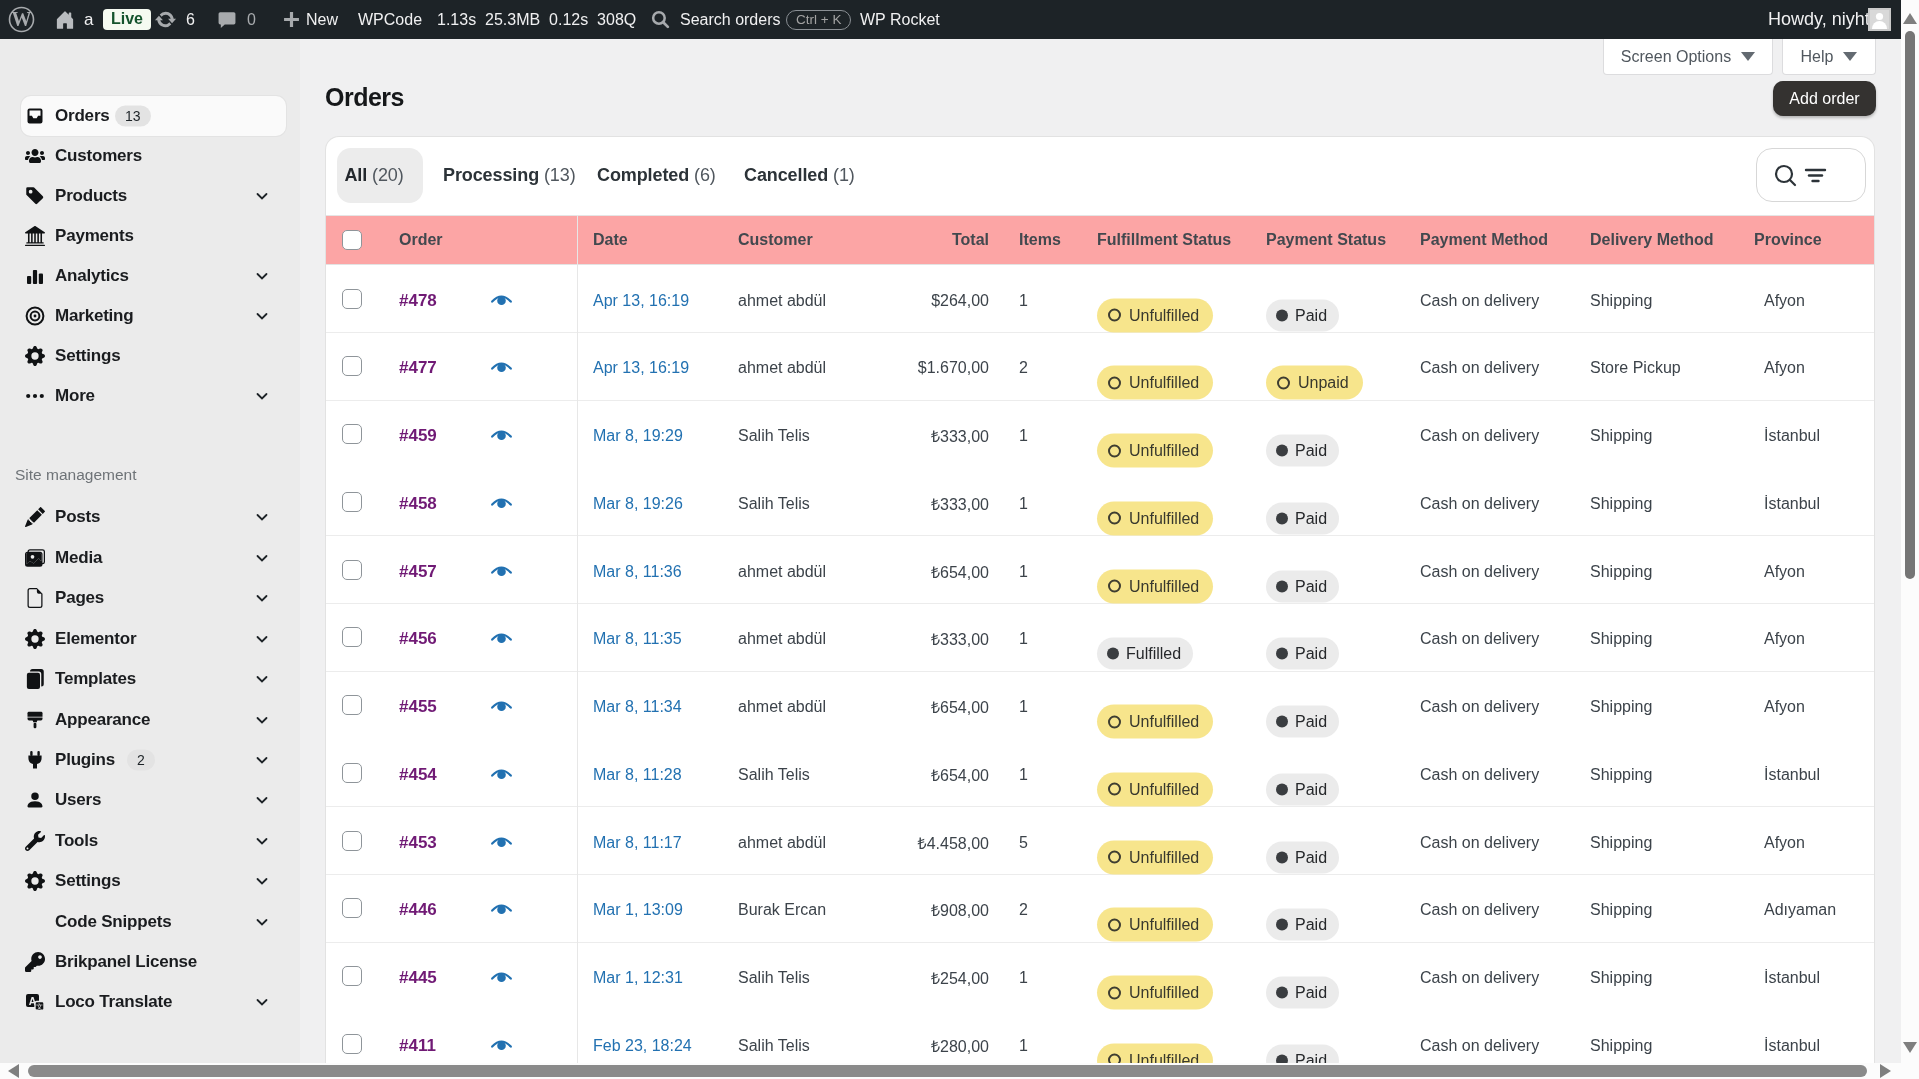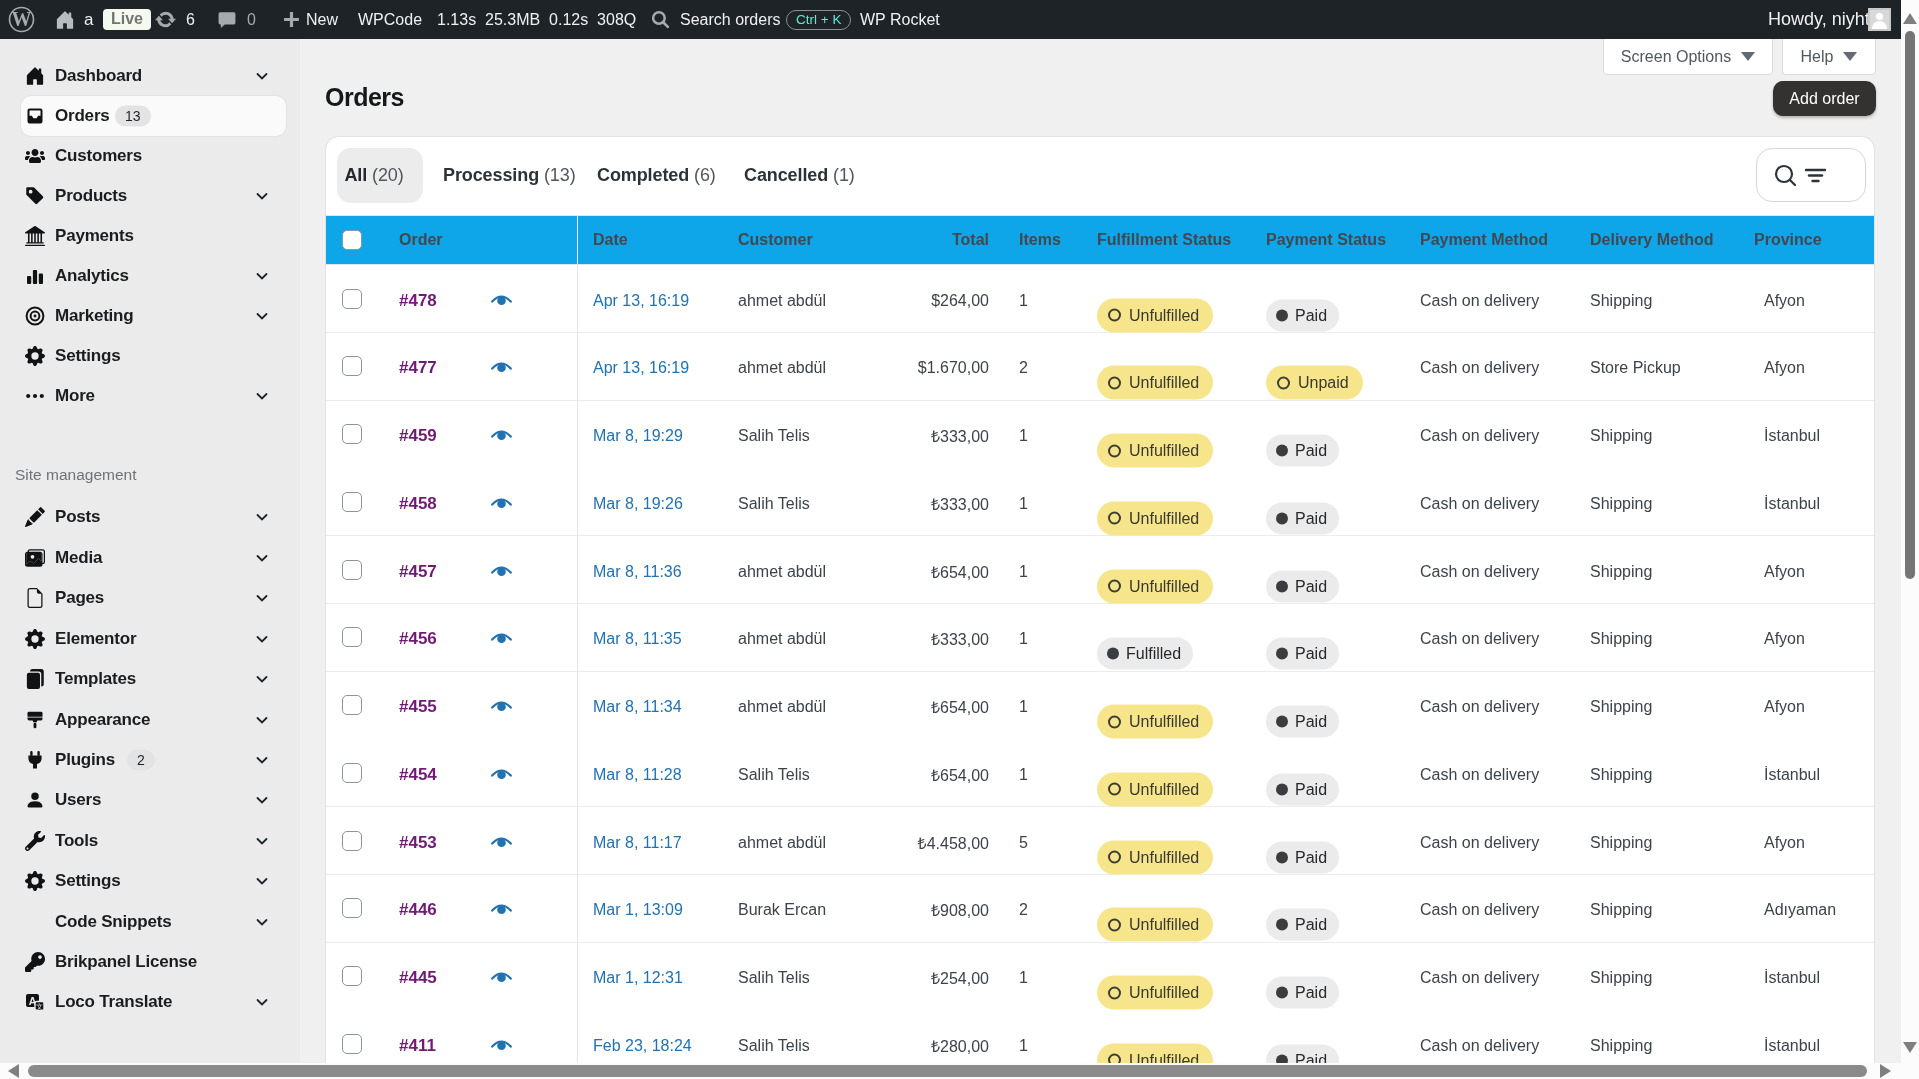--- a/index.html
+++ b/index.html
@@ -2,22 +2,22 @@
 <html><head>
 <meta charset="utf-8">
 <style>
 * { margin:0; padding:0; box-sizing:border-box; }
 html,body { width:1919px; height:1079px; overflow:hidden; }
 body { font-family:"Liberation Sans", sans-serif; background:#fff; position:relative; }
 
 
 #adminbar { position:absolute; left:0; top:0; width:1901px; height:39px; background:#1d2327; color:#f0f0f1; font-size:16px; }
 #adminbar .it { position:absolute; top:0; height:39px; display:flex; align-items:center; white-space:nowrap; }
-.ab-live { background:#f5faf1; color:#737373; font-weight:700; font-size:16px; border-radius:4px; padding:1px 8px 2px; }
-.ab-kbd { border:1.5px solid #8a8f94; color:#5eead4; border-radius:10px; font-size:13.5px; padding:1px 9px 2px; }
+.ab-live { background:#f5faf1; color:#14532d; font-weight:700; font-size:16px; border-radius:4px; padding:1px 8px 2px; }
+.ab-kbd { border:1.5px solid #8a8f94; color:#a3a3a3; border-radius:10px; font-size:13.5px; padding:1px 9px 2px; }
 
 
 #sidebar { position:absolute; left:0; top:39px; width:300px; height:1024px; background:#ebebeb; }
 .s-item { position:absolute; left:0; width:300px; height:40px; }
 .s-item .ic { position:absolute; left:25px; top:50%; transform:translateY(-50%); width:20px; height:20px; }
 .s-item .tx { position:absolute; left:55px; top:50%; transform:translateY(-50%); font-size:17px; font-weight:700; color:#1a1c1f; letter-spacing:-0.2px; }
 .s-item .ch { position:absolute; left:254px; top:50%; transform:translateY(-50%); width:16px; height:16px; }
 .s-sel { position:absolute; left:21px; width:265px; height:40px; background:#fafafa; border-radius:10px; box-shadow:0 0 0 1px #e3e3e3; }
 .s-badge { position:absolute; left:115px; top:50%; transform:translateY(-50%); background:#e3e3e3; color:#1d2327; border-radius:11px; font-size:14px; padding:2px 10px 3px; font-weight:400; }
 .s-label { position:absolute; left:15px; font-size:15.5px; color:#6e7377; }
@@ -31,21 +31,21 @@
 
 
 #card { position:absolute; left:25px; top:97px; width:1550px; height:943px; background:#fff; border:1px solid #e2e2e2; border-bottom:none; border-radius:14px 14px 0 0; }
 .tab-pill { position:absolute; left:11px; top:11px; width:86px; height:55px; background:#ececec; border-radius:14px; }
 .tabs { position:absolute; top:0; height:77px; display:flex; align-items:center; font-size:18px; letter-spacing:-0.1px; color:#2c3338; }
 .t-name { font-weight:700; color:#23282d; }
 .t-cnt { color:#50575e; font-weight:400; }
 #filterbtn { position:absolute; left:1430px; top:11px; width:110px; height:54px; border:1px solid #d7d7d7; border-radius:16px; background:#fff; }
 
 
-#thead { position:absolute; left:0; top:78px; width:1548px; height:50px; background:#0ea5e9; border-top:1px solid #e5e5e5; border-bottom:1px solid #e3e3e3; }
+#thead { position:absolute; left:0; top:78px; width:1548px; height:50px; background:#fca5a5; border-top:1px solid #e5e5e5; border-bottom:1px solid #e3e3e3; }
 .th { position:absolute; top:50%; transform:translateY(-50%); font-size:16px; font-weight:700; color:#42484e; white-space:nowrap; }
 .vline { position:absolute; left:251px; top:78px; width:1px; height:865px; background:#e7e7e7; }
 .row { position:absolute; left:0; width:1548px; height:68px; border-bottom:1px solid #ececec; background:#fff; }
 .cell { position:absolute; top:calc(50% + 2px); transform:translateY(-50%); font-size:16px; color:#3c434a; white-space:nowrap; }
 .chk { position:absolute; left:16px; top:50%; transform:translateY(-50%); width:20px; height:20px; background:#fff; border:1.5px solid #8f959a; border-radius:5px; }
 .c-order { left:73px; font-weight:700; color:#701a75; font-size:17px; }
 .c-eye { left:165px; }
 .c-date { left:267px; color:#2271b1; }
 .c-cust { left:412px; }
 .c-total { left:495px; width:168px; text-align:right; }
@@ -127,29 +127,20 @@
         <rect x="0" y="0" width="23" height="23" fill="#c9c9c9"></rect>
         <rect x="2" y="2" width="19" height="19" fill="#d9d9d9"></rect>
         <circle cx="11.5" cy="8.5" r="3.6" fill="#fff"></circle>
         <path d="M4 21 a7.5 8 0 0 1 15 0 Z" fill="#fff"></path>
       </svg>
     </div>
 </div>
 
 <div id="sidebar">
   <div class="s-sel" style="top:57px;"></div>
-  <div class="s-item" style="top:17px;">
-    <svg class="ic" viewBox="0 0 16 16" fill="#101214">
-        <path d="M6.5 14.5v-3.505c0-.245.25-.495.5-.495h2c.25 0 .5.25.5.5v3.5a.5.5 0 0 0 .5.5h4a.5.5 0 0 0 .5-.5v-7a.5.5 0 0 0-.146-.354L13 5.793V2.5a.5.5 0 0 0-.5-.5h-1a.5.5 0 0 0-.5.5v1.293L8.354 1.146a.5.5 0 0 0-.708 0l-6 6A.5.5 0 0 0 1.5 7.5v7a.5.5 0 0 0 .5.5h4a.5.5 0 0 0 .5-.5Z"></path>
-      </svg>
-    <span class="tx">Dashboard</span>
-    <svg class="ch" viewBox="0 0 16 16" fill="none" stroke="#1d2327" stroke-width="1.8" stroke-linecap="round">
-        <path d="M3.5 6 8 10.5 12.5 6"></path>
-      </svg>
-  </div>
   <div class="s-item" style="top:57px;">
     <svg class="ic" viewBox="0 0 24 24">
         <path d="M5.5 3 h13 a2.5 2.5 0 0 1 2.5 2.5 v13 a2.5 2.5 0 0 1-2.5 2.5 h-13 A2.5 2.5 0 0 1 3 18.5 v-13 A2.5 2.5 0 0 1 5.5 3 Z M5.4 5.4 v6.3 h2.9 l1.7 2.9 h4 l1.7-2.9 h2.9 V5.4 Z" fill="#101214" fill-rule="evenodd"></path>
       </svg>
     <span class="tx">Orders</span>
     <span class="s-badge">13</span>
   </div>
   <div class="s-item" style="top:97px;">
     <svg class="ic" viewBox="0 0 640 512" fill="#101214">
         <path d="M96 224c35.3 0 64-28.7 64-64s-28.7-64-64-64-64 28.7-64 64 28.7 64 64 64zm448 0c35.3 0 64-28.7 64-64s-28.7-64-64-64-64 28.7-64 64 28.7 64 64 64zm32 32h-64c-17.6 0-33.5 7.1-45.1 18.6 40.3 22.1 68.9 62 75.1 109.4h66c17.7 0 32-14.3 32-32v-32c0-35.3-28.7-64-64-64zm-256 0c61.9 0 112-50.1 112-112S381.9 32 320 32 208 82.1 208 144s50.1 112 112 112zm76.8 32h-8.3c-20.8 10-43.9 16-68.5 16s-47.6-6-68.5-16h-8.3C179.6 288 128 339.6 128 403.2V432c0 26.5 21.5 48 48 48h288c26.5 0 48-21.5 48-48v-28.8c0-63.6-51.6-115.2-115.2-115.2zm-223.7-13.4C161.5 263.1 145.6 256 128 256H64c-35.3 0-64 28.7-64 64v32c0 17.7 14.3 32 32 32h65.9c6.3-47.4 34.9-87.3 75.2-109.4z"></path>

